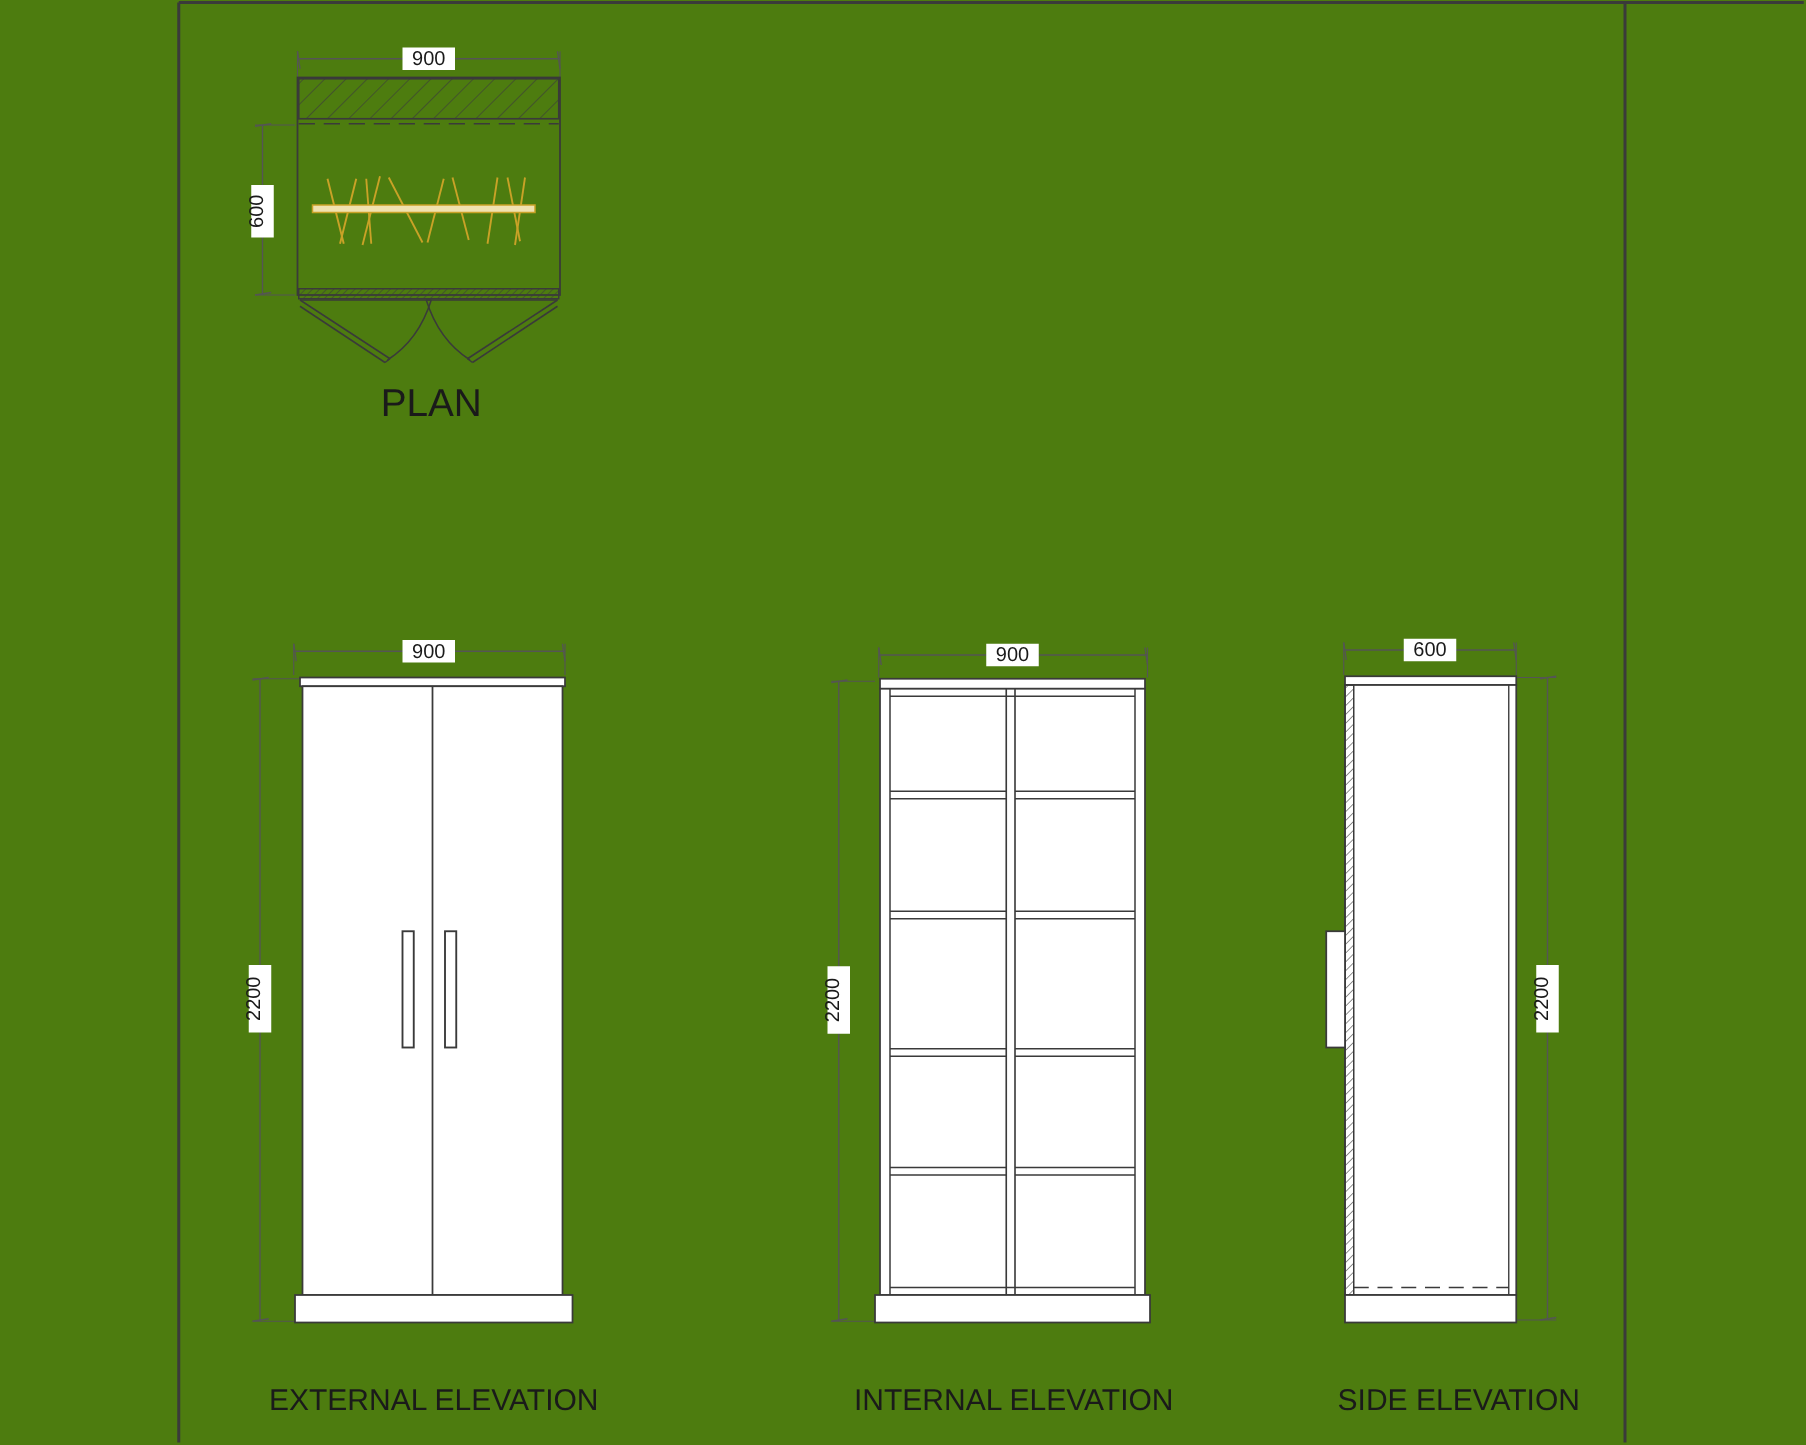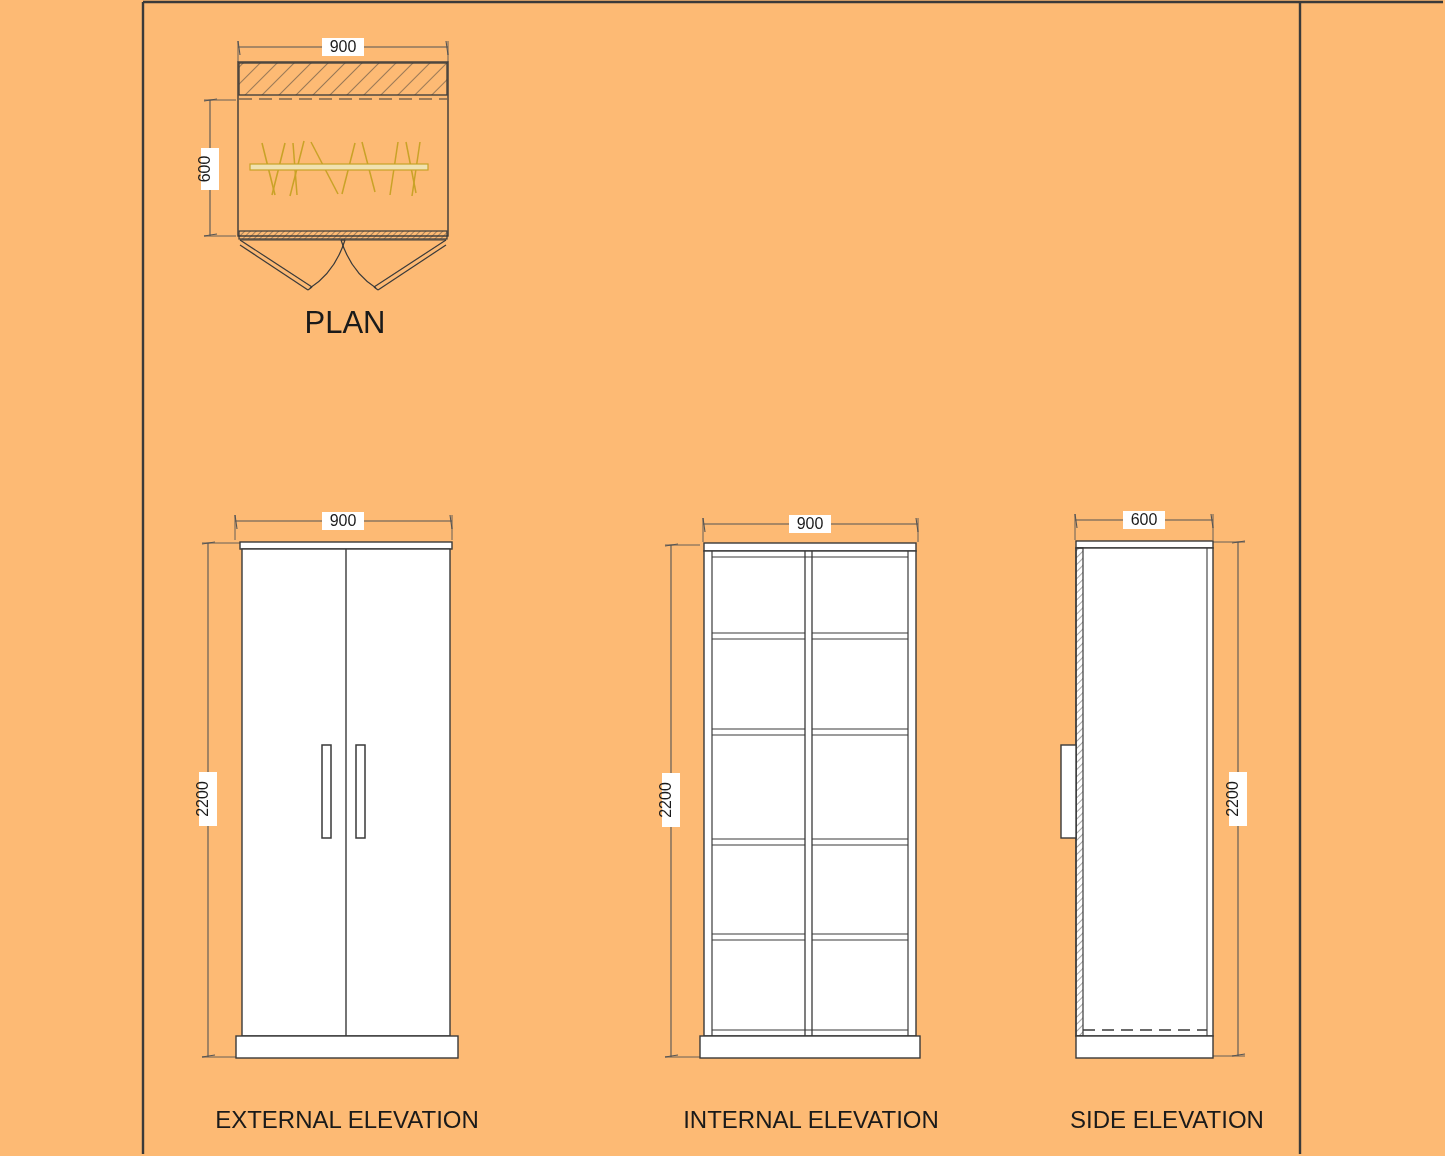--- a/index.html
+++ b/index.html
@@ -8,21 +8,21 @@
     padding: 0;
     background: #ffffff;
   }
   body {
     font-family: "Liberation Sans", sans-serif;
   }
   #sheet {
     position: relative;
     width: 1445px;
     height: 1156px;
-    background: #fdba74;
+    background: #4d7c0f;
     overflow: hidden;
   }
   #sheet svg {
     display: block;
   }
   .lbl {
     font-family: "Liberation Sans", sans-serif;
     fill: #1a1a1a;
   }
 </style>

